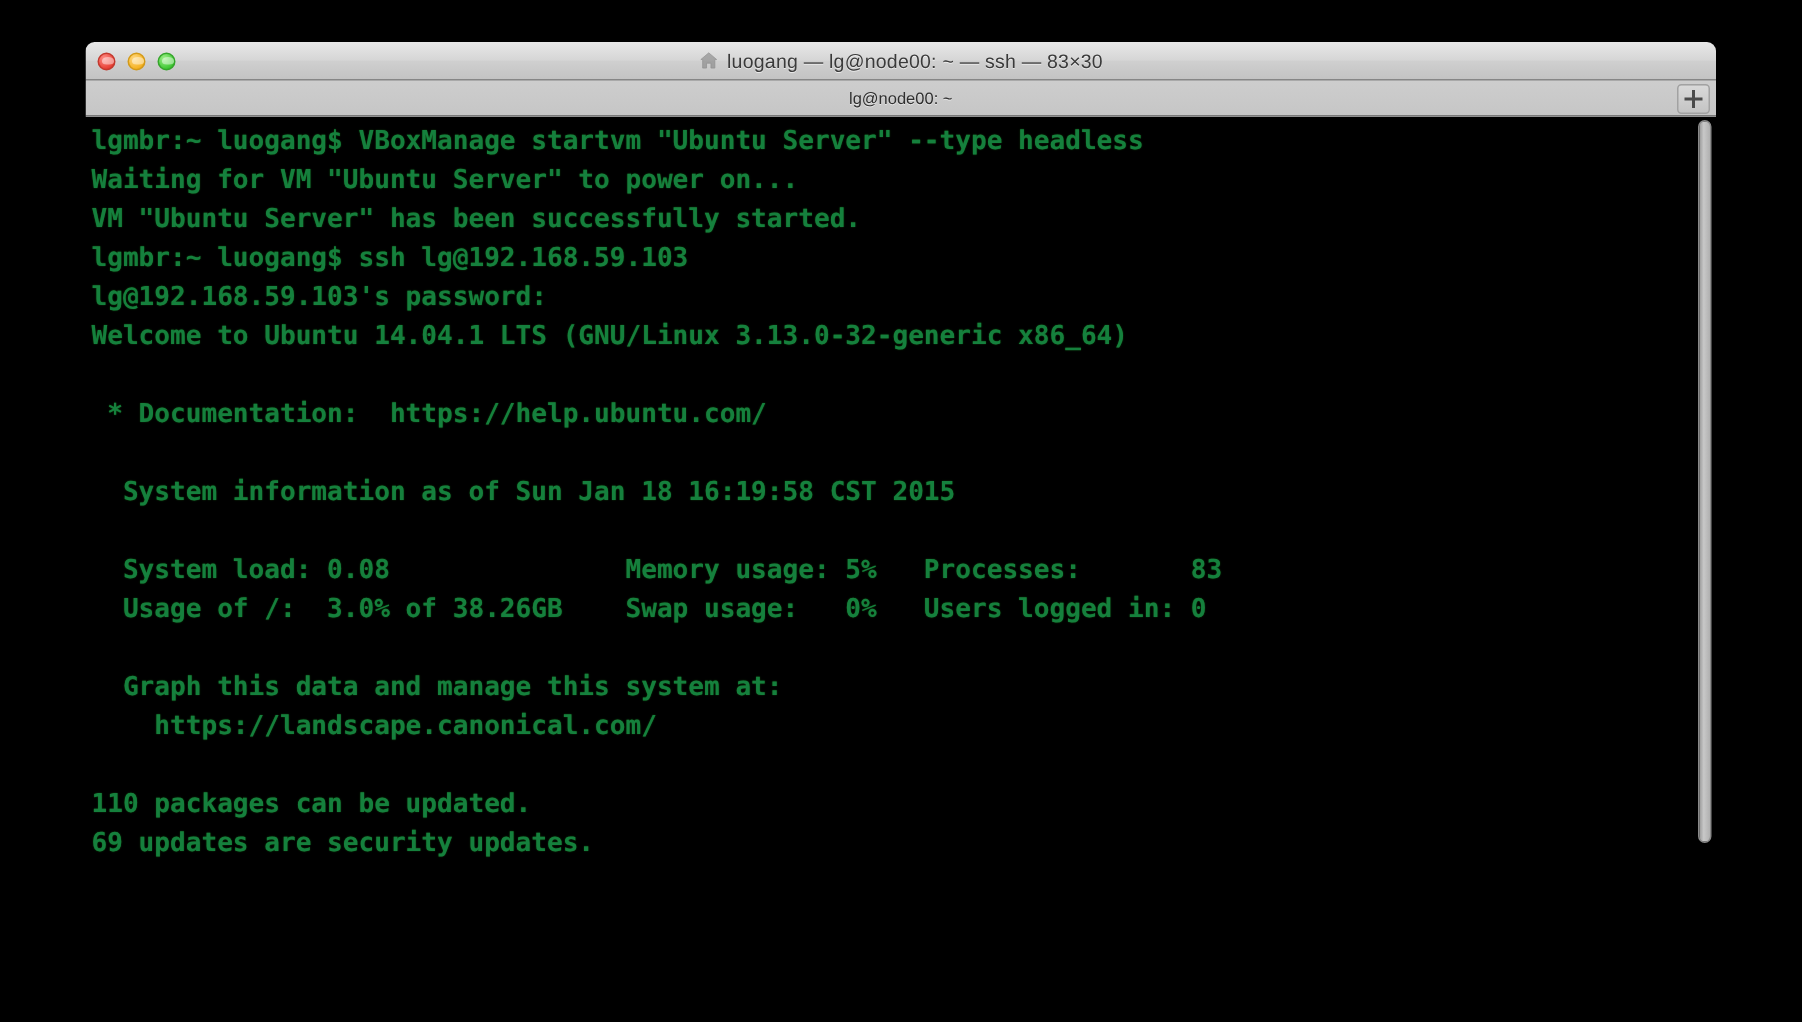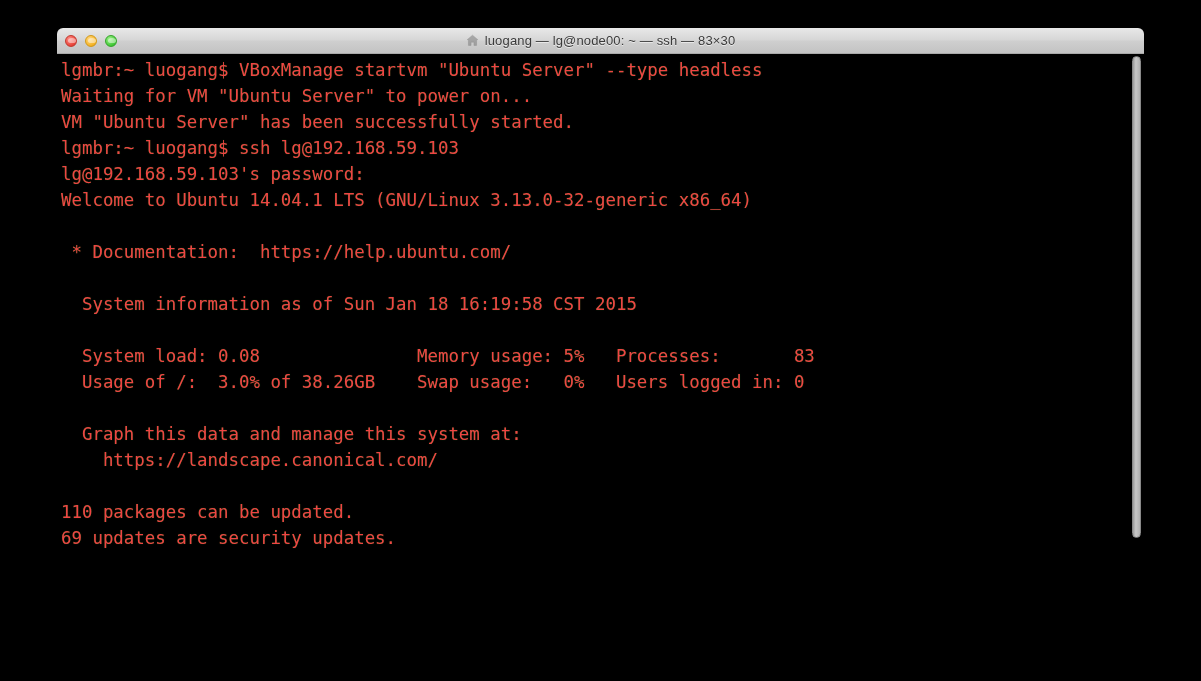--- a/index.html
+++ b/index.html
@@ -123,24 +123,25 @@
     background: #000000;
     padding: 3px 0 0 0;
     overflow: hidden;
   }
   .term-lines {
     margin: 0;
     padding: 0 0 0 4px;
     font-family: "DejaVu Sans Mono", "Liberation Mono", monospace;
     font-size: 17.4px;
     line-height: 26px;
-    color: #ef4444;
+    color: #15803d;
     white-space: pre;
     letter-spacing: 0px;
     text-shadow: 0 0 1px rgba(60,255,60,0.35);
+    font-weight: bold;
   }
   .term-line { display: block; min-height: 26px; }
 
   
   .scrollbar-track {
     position: absolute;
     top: 0; right: 0;
     width: 15px;
     height: 100%;
     background: #000000;
@@ -170,20 +171,27 @@
         <span class="light max"></span>
       </div>
       <div class="title-text">
         <svg class="home-icon" width="13" height="13" viewBox="0 0 16 16">
           <path d="M8 1.5 L1.5 7 L3 7 L3 14 L6.2 14 L6.2 10 L9.8 10 L9.8 14 L13 14 L13 7 L14.5 7 Z" fill="#7d7d7d" stroke="#5f5f5f" stroke-width="0.6"></path>
         </svg>
         <span>luogang — lg@node00: ~ — ssh — 83×30</span>
       </div>
     </div>
 
+    <div class="tabbar">
+      <div class="tab">lg@node00: ~</div>
+      <div class="newtab-btn">
+        <span class="plus-v"></span>
+        <span class="plus-h"></span>
+      </div>
+    </div>
 
     <div class="term-body">
       <div class="term-lines" id="term-lines"><span class="term-line">lgmbr:~ luogang$ VBoxManage startvm "Ubuntu Server" --type headless</span><span class="term-line">Waiting for VM "Ubuntu Server" to power on...</span><span class="term-line">VM "Ubuntu Server" has been successfully started.</span><span class="term-line">lgmbr:~ luogang$ ssh lg@192.168.59.103</span><span class="term-line">lg@192.168.59.103's password:</span><span class="term-line">Welcome to Ubuntu 14.04.1 LTS (GNU/Linux 3.13.0-32-generic x86_64)</span><span class="term-line">&nbsp;</span><span class="term-line"> * Documentation:  https://help.ubuntu.com/</span><span class="term-line">&nbsp;</span><span class="term-line">  System information as of Sun Jan 18 16:19:58 CST 2015</span><span class="term-line">&nbsp;</span><span class="term-line">  System load: 0.08               Memory usage: 5%   Processes:       83</span><span class="term-line">  Usage of /:  3.0% of 38.26GB    Swap usage:   0%   Users logged in: 0</span><span class="term-line">&nbsp;</span><span class="term-line">  Graph this data and manage this system at:</span><span class="term-line">    https://landscape.canonical.com/</span><span class="term-line">&nbsp;</span><span class="term-line">110 packages can be updated.</span><span class="term-line">69 updates are security updates.</span><span class="term-line">&nbsp;</span></div>
       <div class="scrollbar-track">
         <div class="scrollbar-thumb"></div>
       </div>
     </div>
 
   </div>
 </div>

